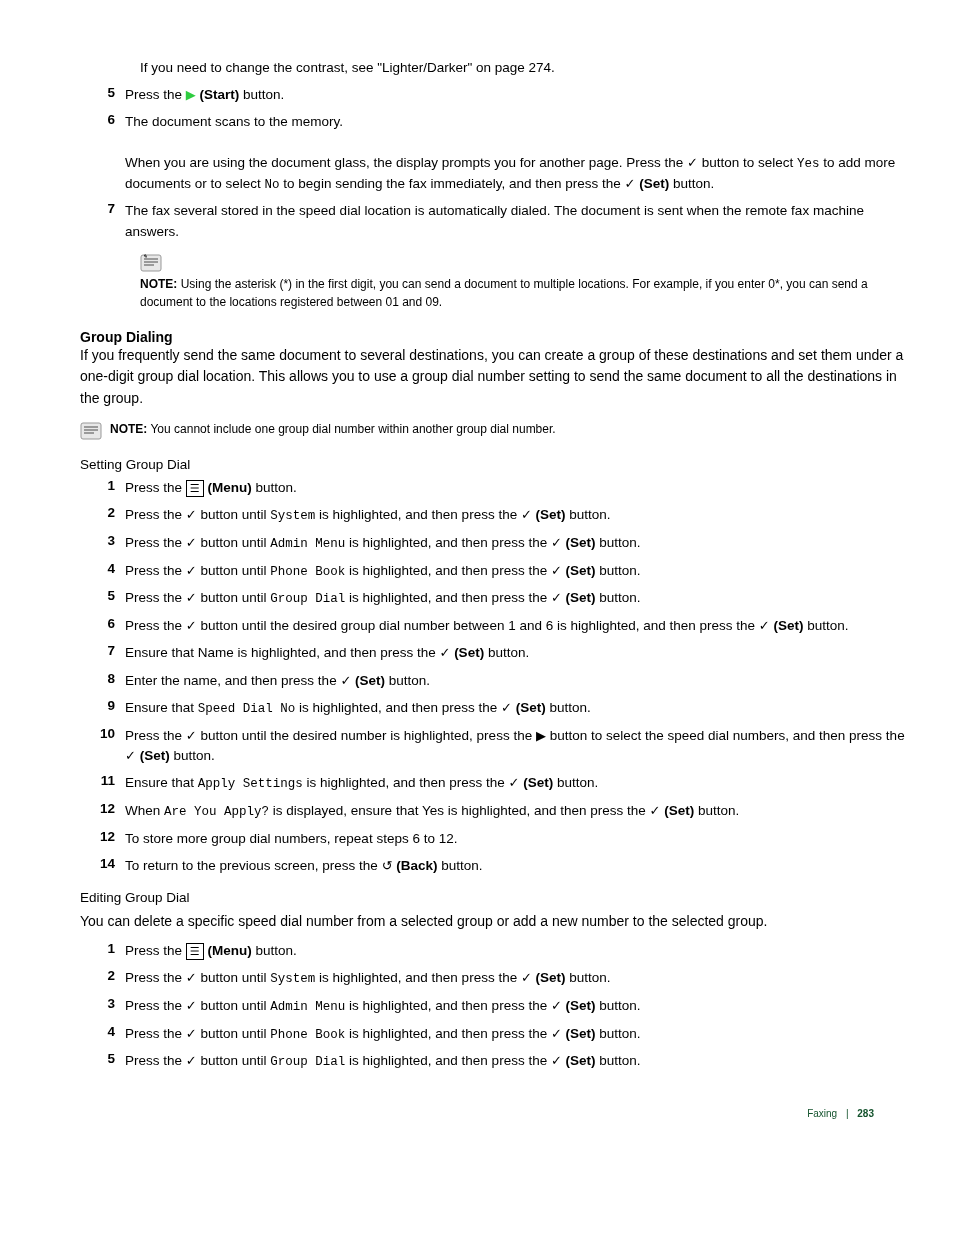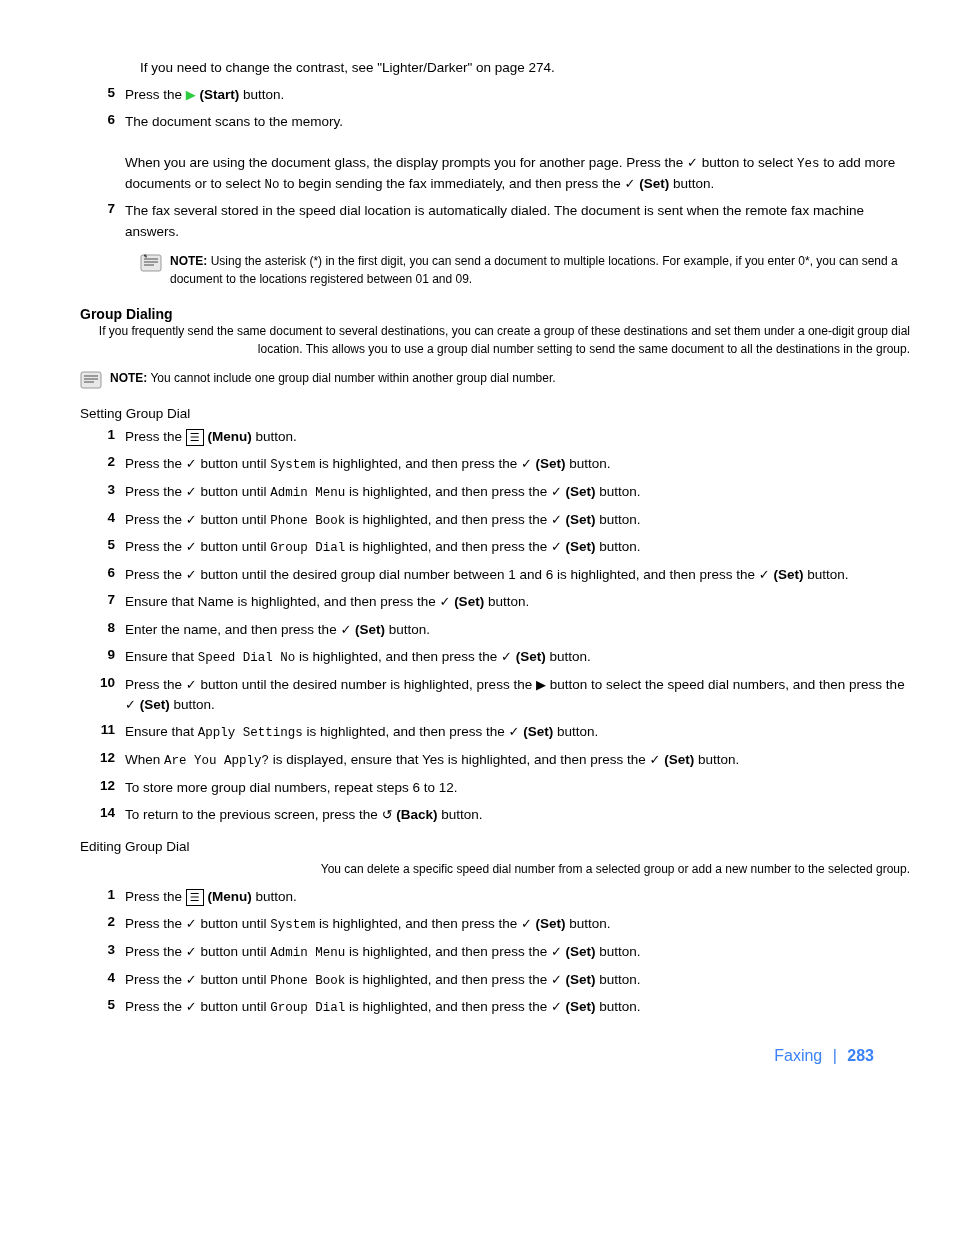--- a/index.html
+++ b/index.html
@@ -71,24 +71,23 @@
       font-size: 14px;
       margin-top: 18px;
     }
     .subsection-title {
       font-weight: normal;
       font-size: 13.5px;
       margin-top: 14px;
       margin-bottom: 6px;
     }
     .body-para {
-      font-size: 12px;
+      font-size: 14px;
       line-height: 1.55;
       margin-bottom: 8px;
-      text-align: right;
     }
     code, .mono {
       font-family: 'Courier New', Courier, monospace;
       font-size: 12.5px;
     }
     .icon-check {
       display: inline-block;
       font-size: 13px;
     }
     .icon-down {
@@ -112,30 +111,31 @@
       line-height: 1.2;
     }
     .icon-right {
       display: inline-block;
       font-size: 13px;
     }
     .footer {
       position: absolute;
       bottom: 40px;
       right: 80px;
-      font-size: 16px;
-      color: #3b82f6;
+      font-size: 10px;
+      color: #14532d;
     }
     .footer-divider {
       display: inline-block;
       margin: 0 6px;
     }
     .sub-note {
       margin-left: 60px;
       margin-bottom: 8px;
+      flex-direction: column;
     }
   </style>
 </head>
 <body>
 
 <div class="page">
 
   <div class="intro-text">If you need to change the contrast, see "Lighter/Darker" on page 274.</div>
 
   <ul class="numbered-list">

